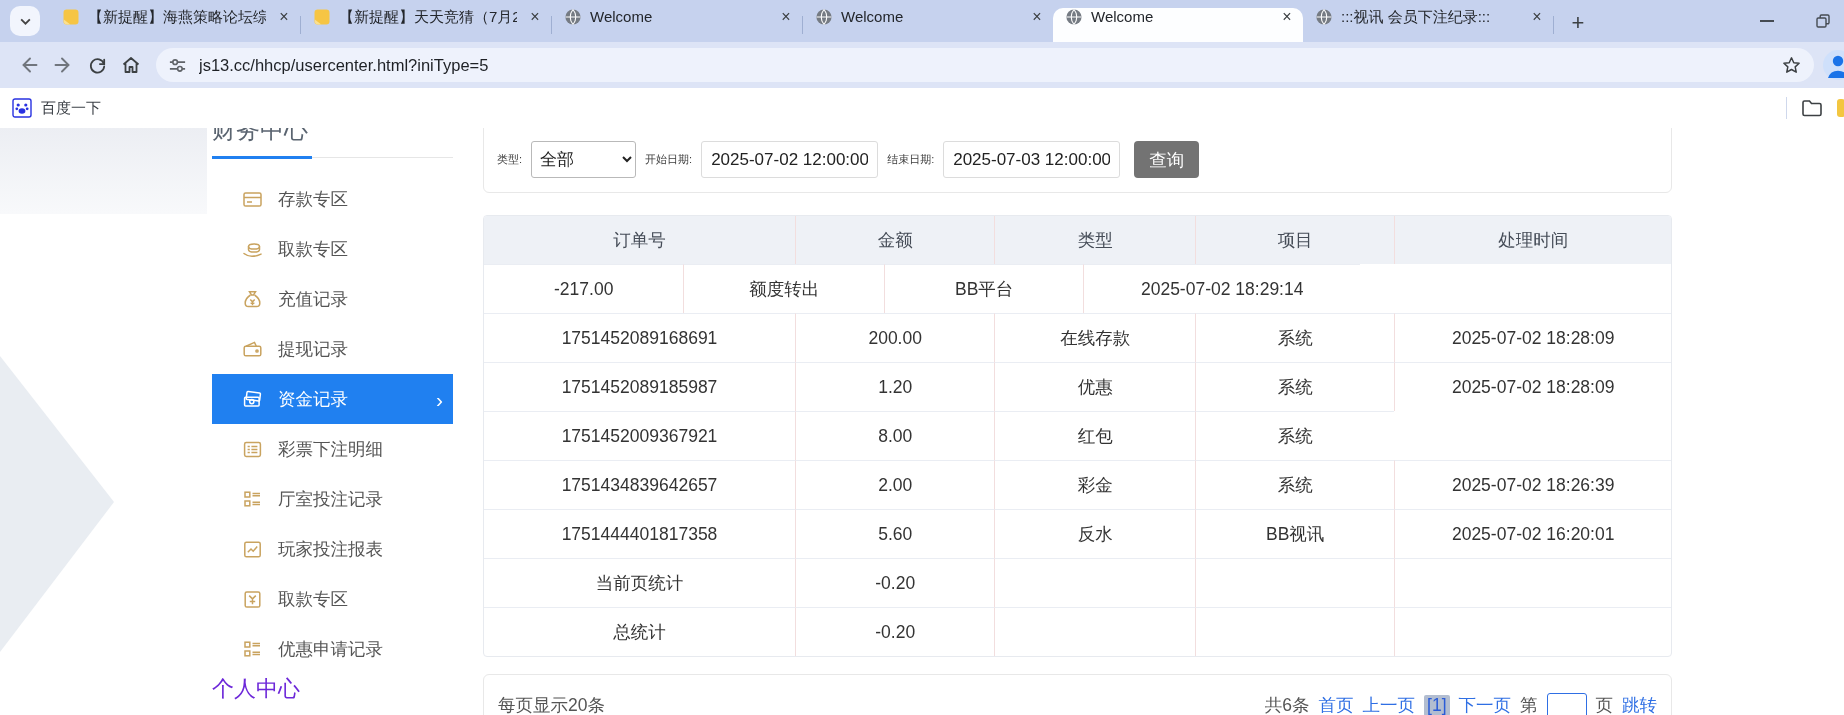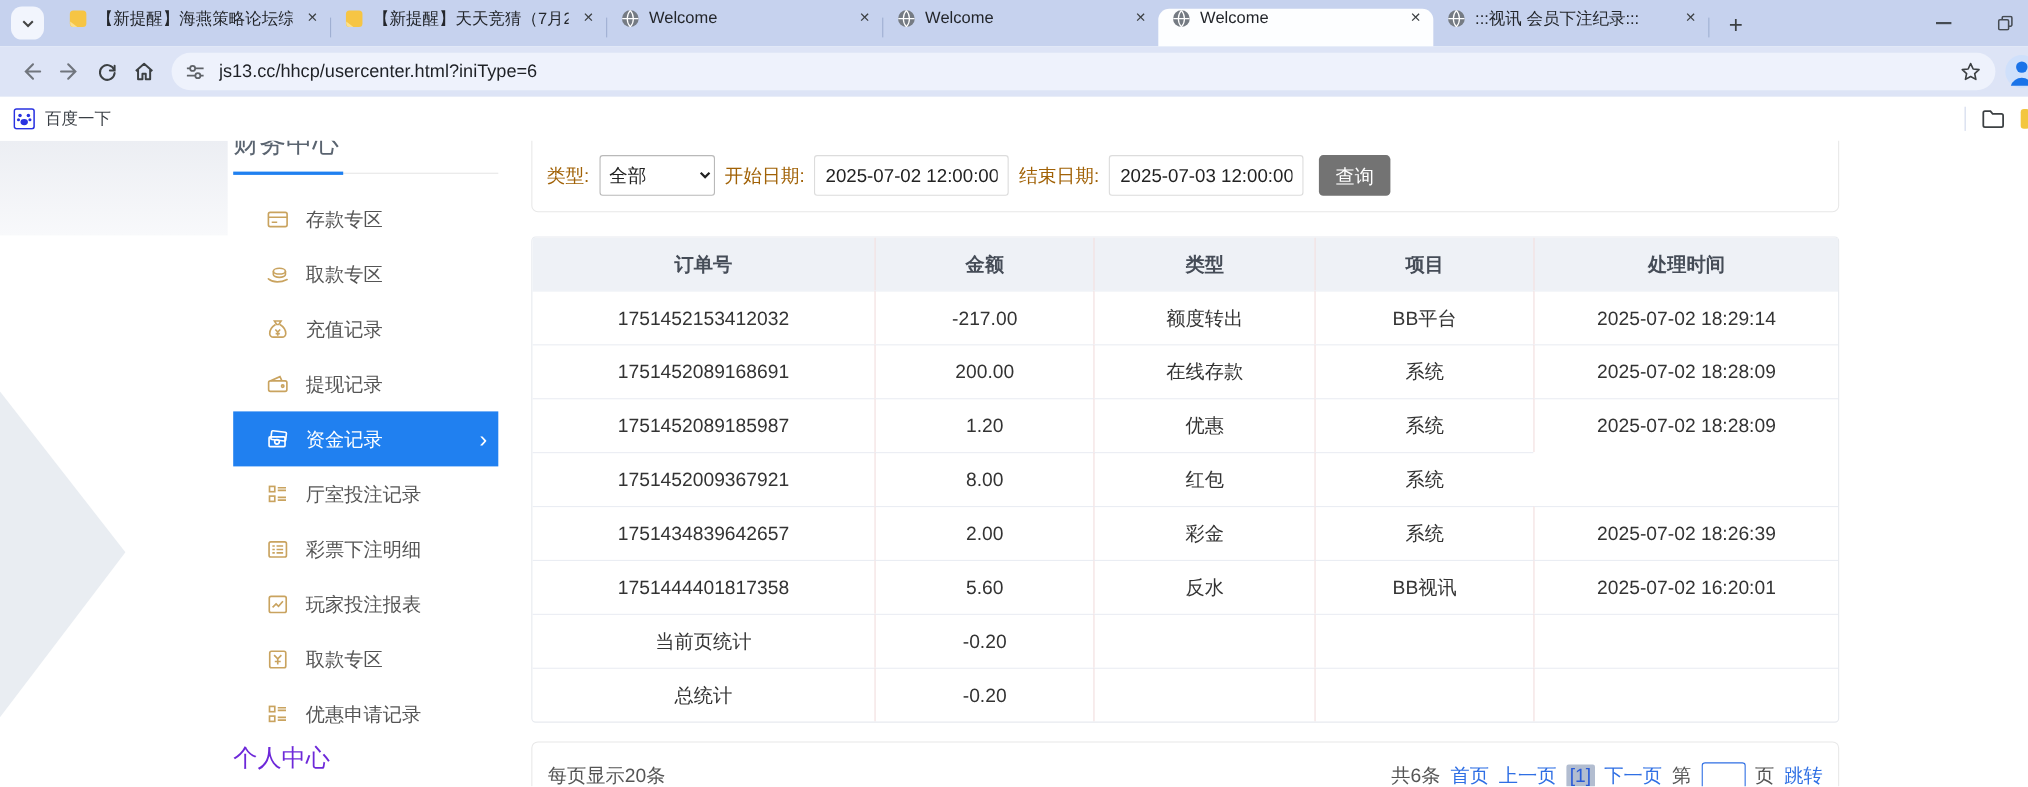--- a/index.html
+++ b/index.html
@@ -47,30 +47,30 @@
   .mi .ic{width:21px;height:21px;color:#c9a35f;display:flex;flex:none}
   .mi .ic svg{width:21px;height:21px}
   .mi.active{background:#2080f0;color:#fff}
   .mi.active .ic{color:#fff}
   .mi .chev{margin-left:auto;font-size:21px;display:none;color:#fff;line-height:1}
   .mi.active .chev{display:block}
   .sb-next-title{font-size:22px;color:#6d28d9;display:block}
 
   
   .filter-box{position:absolute;left:483px;top:-14px;width:1189px;border:1px solid #e8e8e8;border-radius:6px;background:#fff;padding:26px 13px 14px;display:flex;align-items:center;gap:9px}
-  .f-label{font-size:17px;color:#a16207;flex:none}
+  .f-label{font-size:11px;color:#404040;flex:none}
   .f-select{height:37px;width:105px;font-size:17px;border:1px solid #b9b9b9;border-radius:3px;padding:0 4px;color:#222;background:#fff}
   .f-input{height:37px;width:177px;border:1px solid #dcdcdc;border-radius:3px;font-size:17px;padding:0 9px;color:#222}
   .btn-query{height:37px;padding:0 15px;background:#737373;color:#fff;font-size:17.5px;border:none;border-radius:4px;margin-left:5px;cursor:pointer}
 
   .table-box{position:absolute;left:483px;top:87px;width:1189px;border:1px solid #e7eaef;border-radius:4px;background:#fff;overflow:hidden}
   .tr{display:flex}
   .td{height:49px;display:flex;align-items:center;justify-content:center;font-size:17.5px;color:#333;border-top:1px solid #eaedf3;border-left:1px solid #f2dede}
   .tr .td:first-child{border-left:none}
-  .th-row .td{height:48px;background:#eef1f6;font-weight:bold;color:#454c57;border-top:none}
+  .th-row .td{height:48px;background:#eef1f6;font-weight:normal;color:#454c57;border-top:none}
   .c0{width:26.2%}.c1{width:16.8%}.c2{width:16.9%}.c3{width:16.8%}.c4{width:23.3%}
 
   .pager-box{position:absolute;left:483px;top:546px;width:1189px;height:62px;border:1px solid #e8e8e8;border-radius:6px;background:#fff;padding:13px 14px;display:flex;justify-content:space-between;align-items:center;font-size:17.5px;color:#555}
   .pg-right{display:flex;align-items:center;gap:9px}
   .pg-link{color:#2f6fe4;cursor:pointer;text-decoration:none}
   .pg-cur{background:#b2bdd0;color:#2a5bd7;padding:0 3px;border-radius:2px}
   .jump-input{width:40px;height:25px;border:1px solid #2f6fe4;border-radius:3px}
 </style>
 </head>
 <body>
@@ -178,21 +178,21 @@
       <svg width="22" height="22" viewBox="0 0 22 22">
         <path d="M3.5 10.5 L11 4 l7.5 6.5 M5.5 9.5 V18 h4 v-5 h3 v5 h4 V9.5" fill="none" stroke="#3c4043" stroke-width="1.8" stroke-linejoin="round"></path>
       </svg>
     </span>
   <div class="urlbar">
     <svg width="19" height="19" viewBox="0 0 20 20">
         <path d="M2 6.5 h16 M2 13.5 h16" stroke="#5f6368" stroke-width="1.7"></path>
         <circle cx="7.5" cy="6.5" r="2.4" fill="#eef2fc" stroke="#5f6368" stroke-width="1.7"></circle>
         <circle cx="12.5" cy="13.5" r="2.4" fill="#eef2fc" stroke="#5f6368" stroke-width="1.7"></circle>
       </svg>
-    <span class="url-text">js13.cc/hhcp/usercenter.html?iniType=6</span>
+    <span class="url-text">js13.cc/hhcp/usercenter.html?iniType=5</span>
     <svg width="21" height="21" viewBox="0 0 24 24">
         <path d="M12 3.2 l2.6 5.6 6.1 .7 -4.5 4.1 1.2 6 -5.4-3 -5.4 3 1.2-6 -4.5-4.1 6.1-.7z" fill="none" stroke="#3c4043" stroke-width="1.7" stroke-linejoin="round"></path>
       </svg>
   </div>
   <span class="avatar"><svg width="32" height="32" viewBox="0 0 32 32">
         <circle cx="16" cy="16" r="15" fill="#cfe0fb"></circle>
         <circle cx="16" cy="12" r="5.2" fill="#1a73e8"></circle>
         <path d="M6 29 a10.5 10.5 0 0 1 20 0 z" fill="#1a73e8"></path>
       </svg></span>
 </div>
@@ -273,36 +273,36 @@
               <rect x="2.6" y="8.2" width="14.5" height="8.8" rx="1"></rect>
               <circle cx="9.8" cy="12.6" r="2.1"></circle>
             </svg>
           </span>
           <span>资金记录</span>
           <span class="chev">›</span>
         </div>
         <div class="mi">
           <span class="ic">
             <svg viewBox="0 0 21 21" fill="none" stroke="currentColor" stroke-width="1.5">
+              <rect x="2.6" y="3.6" width="15.8" height="13.8" rx="1.6"></rect>
+              <path d="M5.6 7.4 h2.2 M9.4 7.4 h6 M5.6 10.5 h2.2 M9.4 10.5 h6 M5.6 13.6 h2.2 M9.4 13.6 h6"></path>
+            </svg>
+          </span>
+          <span>彩票下注明细</span>
+        </div>
+        <div class="mi">
+          <span class="ic">
+            <svg viewBox="0 0 21 21" fill="none" stroke="currentColor" stroke-width="1.5">
               <rect x="3" y="3.2" width="4.8" height="4.8"></rect>
               <path d="M10.5 4.4 h7.5 M10.5 6.8 h7.5"></path>
               <rect x="3" y="12" width="4.8" height="4.8"></rect>
               <path d="M10.5 13.2 h7.5 M10.5 15.6 h7.5"></path>
             </svg>
           </span>
           <span>厅室投注记录</span>
-        </div>
-        <div class="mi">
-          <span class="ic">
-            <svg viewBox="0 0 21 21" fill="none" stroke="currentColor" stroke-width="1.5">
-              <rect x="2.6" y="3.6" width="15.8" height="13.8" rx="1.6"></rect>
-              <path d="M5.6 7.4 h2.2 M9.4 7.4 h6 M5.6 10.5 h2.2 M9.4 10.5 h6 M5.6 13.6 h2.2 M9.4 13.6 h6"></path>
-            </svg>
-          </span>
-          <span>彩票下注明细</span>
         </div>
         <div class="mi">
           <span class="ic">
             <svg viewBox="0 0 21 21" fill="none" stroke="currentColor" stroke-width="1.5">
               <rect x="2.8" y="3.2" width="15.4" height="14.6" rx="1.6"></rect>
               <path d="M5.8 13.2 l3.2-3.2 2.2 2.2 4-4.6"></path>
             </svg>
           </span>
           <span>玩家投注报表</span>
         </div>
@@ -342,21 +342,20 @@
 
   <div class="table-box" id="tbl">
       <div class="tr th-row">
         <div class="td c0">订单号</div>
         <div class="td c1">金额</div>
         <div class="td c2">类型</div>
         <div class="td c3">项目</div>
         <div class="td c4">处理时间</div>
       </div>
       <div class="tr">
-        <div class="td c0">1751452153412032</div>
         <div class="td c1">-217.00</div>
         <div class="td c2">额度转出</div>
         <div class="td c3">BB平台</div>
         <div class="td c4">2025-07-02 18:29:14</div>
       </div>
       <div class="tr">
         <div class="td c0">1751452089168691</div>
         <div class="td c1">200.00</div>
         <div class="td c2">在线存款</div>
         <div class="td c3">系统</div>

